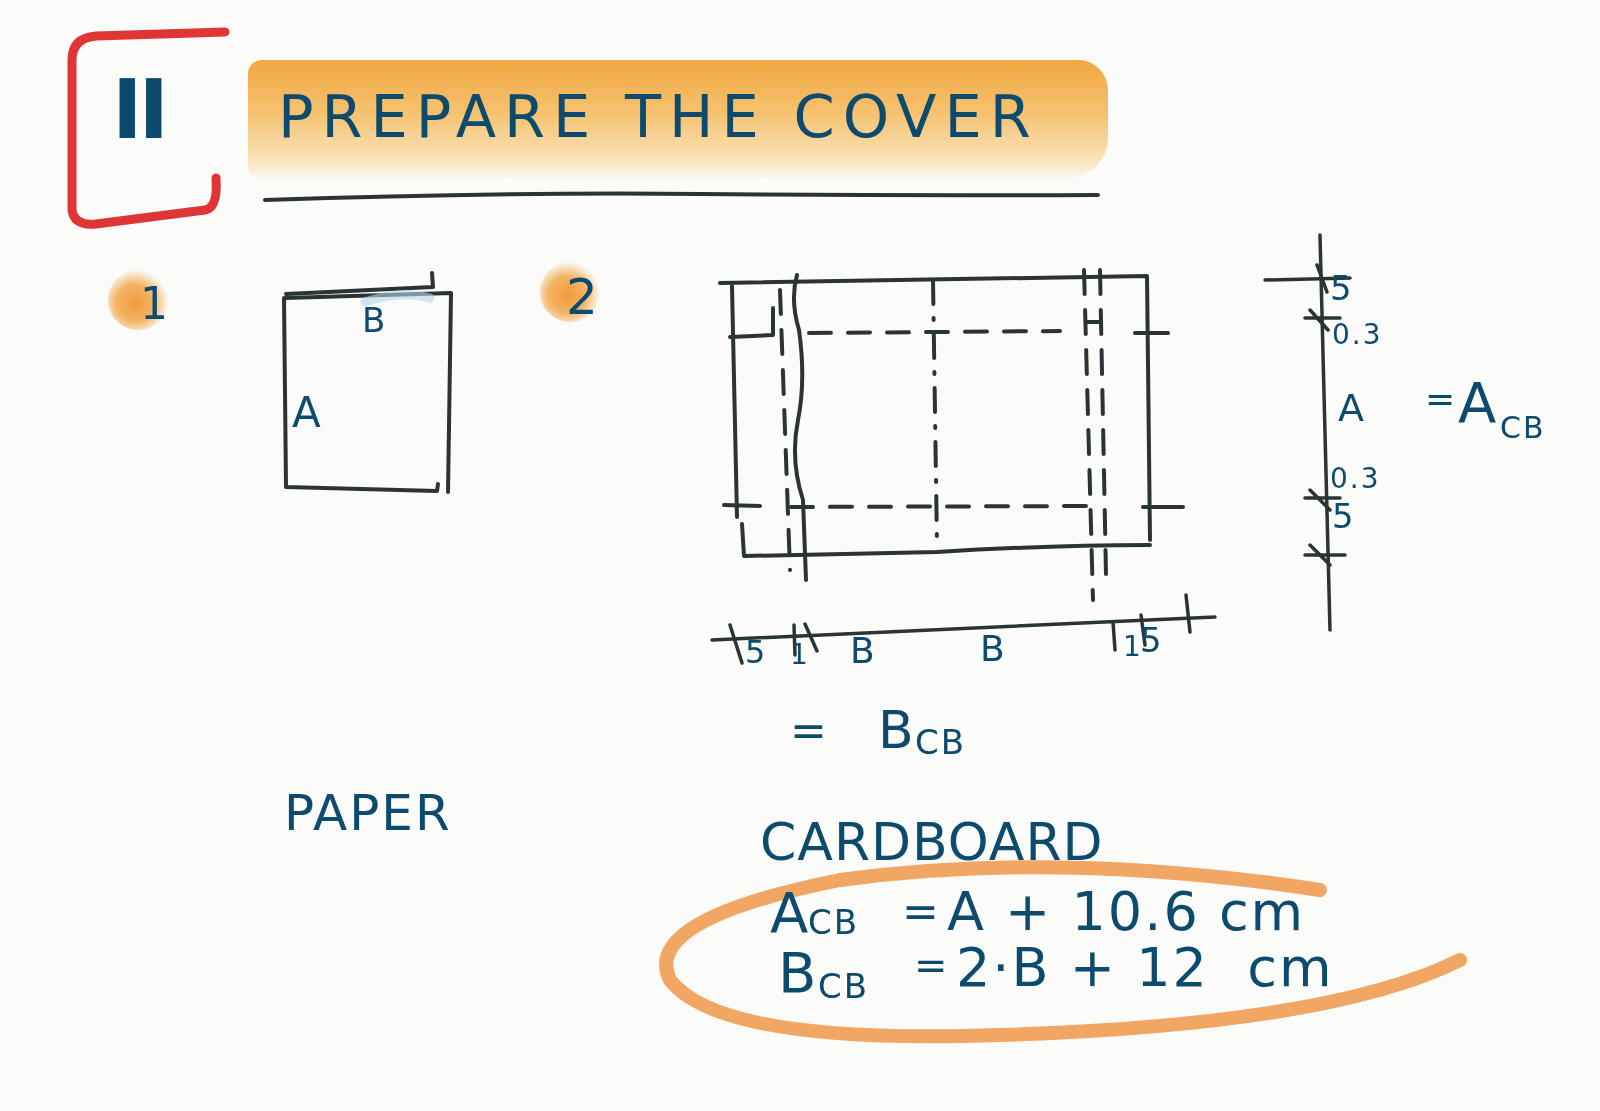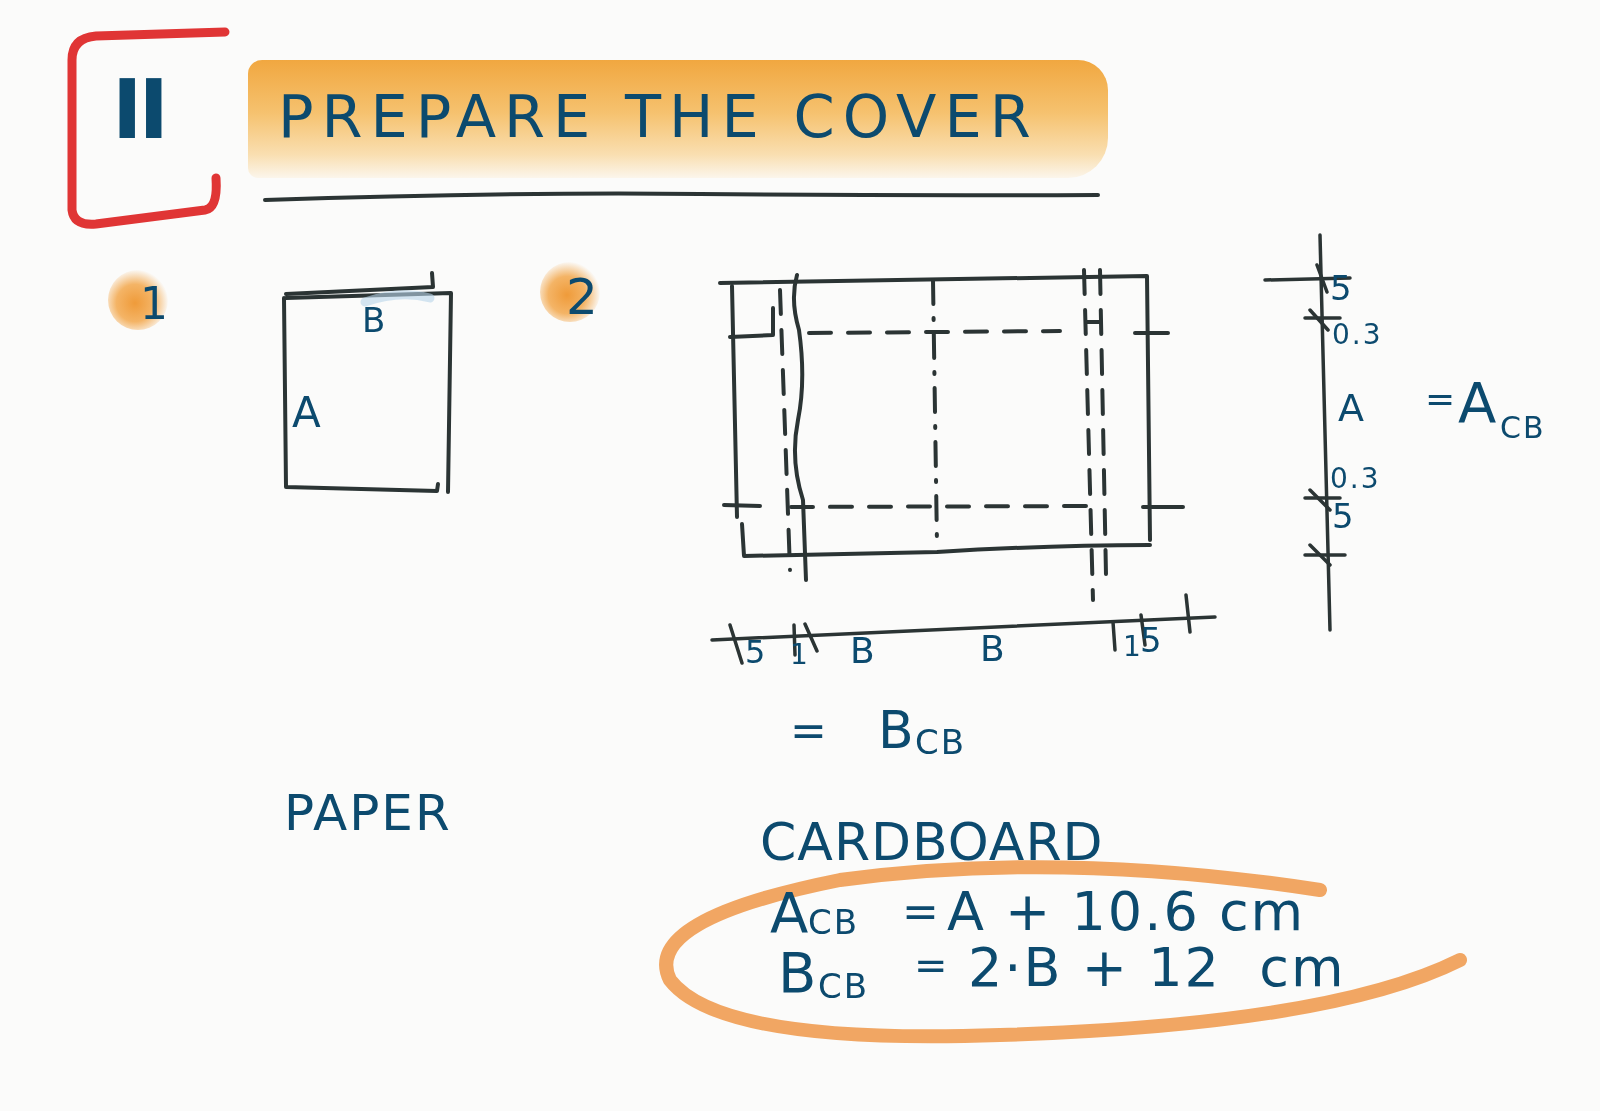--- a/index.html
+++ b/index.html
@@ -104,14 +104,14 @@
 <div style="position:absolute;left:770px;top:880px;">
   <span class="hand" style="position:absolute;left:0;top:0;font-size:56px;">A</span>
   <span class="hand" style="position:absolute;left:38px;top:22px;font-size:34px;">CB</span>
   <span class="hand" style="position:absolute;left:132px;top:6px;font-size:44px;">=</span>
   <span class="hand" style="position:absolute;left:177px;top:0;font-size:54px;white-space:pre;text-align:right;">A + 10.6 cm</span>
 </div>
 <div style="position:absolute;left:778px;top:940px;">
   <span class="hand" style="position:absolute;left:0;top:0;font-size:56px;">B</span>
   <span class="hand" style="position:absolute;left:40px;top:26px;font-size:34px;">CB</span>
   <span class="hand" style="position:absolute;left:136px;top:2px;font-size:40px;">=</span>
-  <span class="hand" style="position:absolute;left:190px;top:-4px;font-size:54px;white-space:pre;">2·B + 12  cm</span>
+  <span class="hand" style="position:absolute;left:178px;top:-4px;font-size:54px;white-space:pre;">2·B + 12  cm</span>
 </div>
 
 </body></html>

